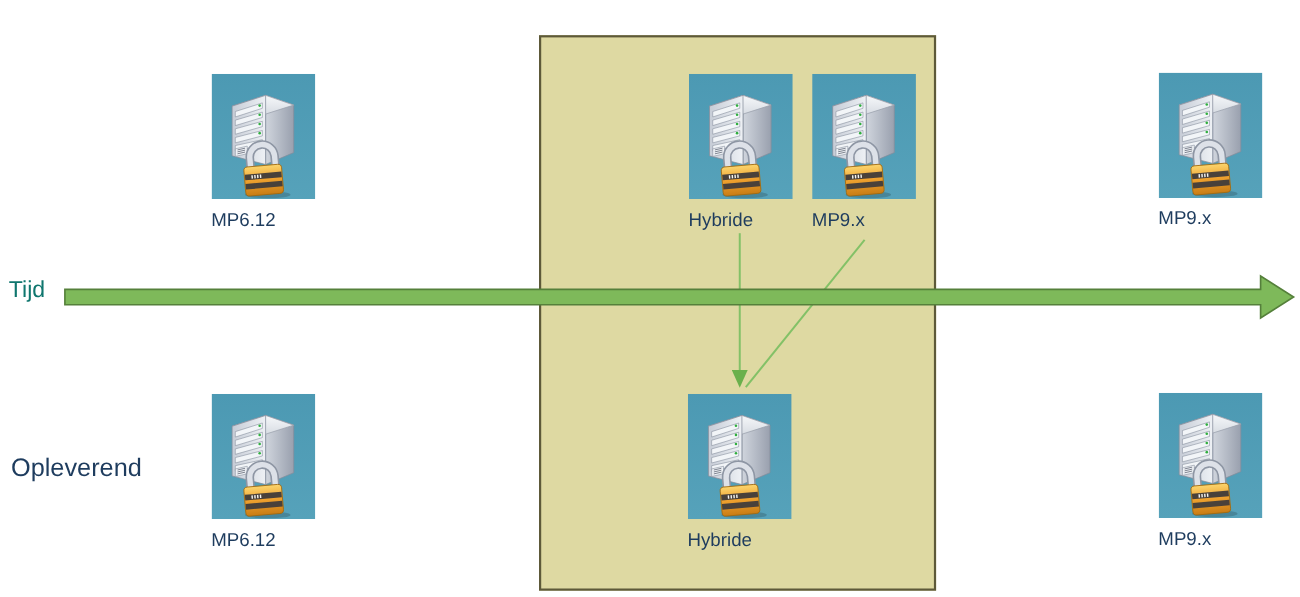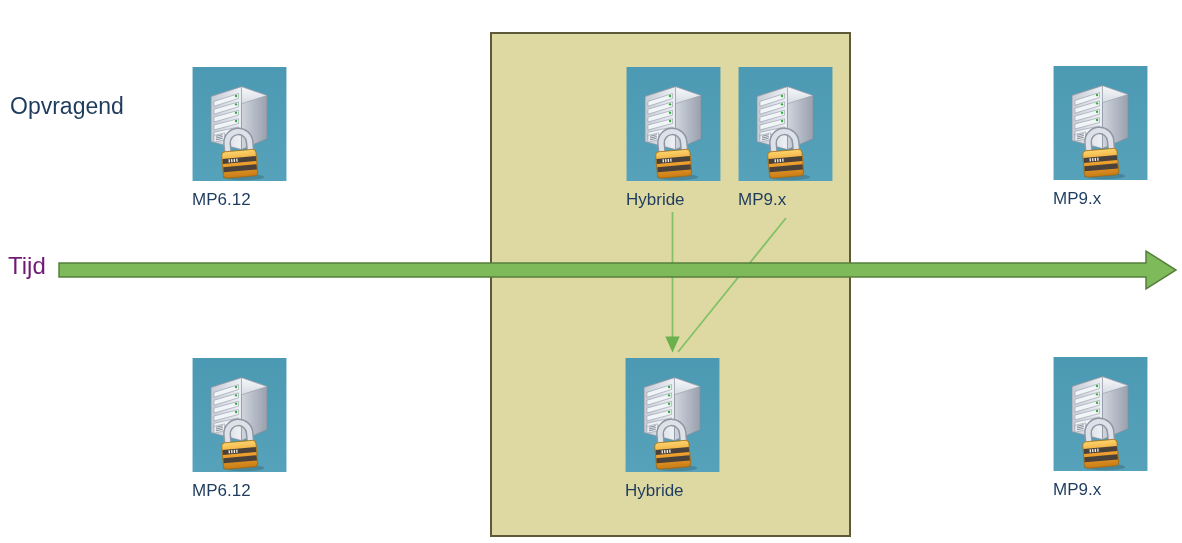--- a/index.html
+++ b/index.html
@@ -39,21 +39,21 @@
   }
   .row-label {
     position: absolute; left: 10px;
     font-size: 23px; color: #1e3c5e;
     z-index: 5; white-space: nowrap;
   }
   .row-label.opvragend  { top: 93px; }
   .row-label.opleverend { top: 412px; }
   .tijd-label {
     position: absolute; left: 8px; top: 252px;
-    font-size: 24px; color: #701a75;
+    font-size: 21px; color: #0f766e;
     z-index: 5;
   }
   .defs-svg { position: absolute; width: 0; height: 0; overflow: hidden; }
 </style>
 </head>
 <body>
 
 <div class="canvas">
 
   <svg class="defs-svg" aria-hidden="true">
@@ -127,21 +127,21 @@
       </marker>
     </defs>
     <line x1="672.5" y1="212" x2="672.5" y2="349" stroke="#83c167" stroke-width="1.8" marker-end="url(#arrowhead)"></line>
     <line x1="786" y1="218" x2="678" y2="352" stroke="#83c167" stroke-width="1.8"></line>
   </svg>
 
   <svg class="layer timeline-layer" viewBox="0 0 1182 543">
     <polygon points="59,263 1146,263 1146,251 1176,270 1146,289 1146,277 59,277" fill="#7eb95a" stroke="#55803b" stroke-width="1.5"></polygon>
   </svg>
 
-  <div class="row-label opvragend">Opvragend</div>
+  <div class="row-label opleverend">Opleverend</div>
   <div class="tijd-label">Tijd</div>
 
   <div class="server" style="left:192px; top:67px">
     <svg class="server-icon" viewBox="0 0 96 116">
         <use href="#icon-server-lock"></use>
       </svg>
     <div class="server-label">MP6.12</div>
   </div>
   <div class="server" style="left:626px; top:67px">
     <svg class="server-icon" viewBox="0 0 96 116">

